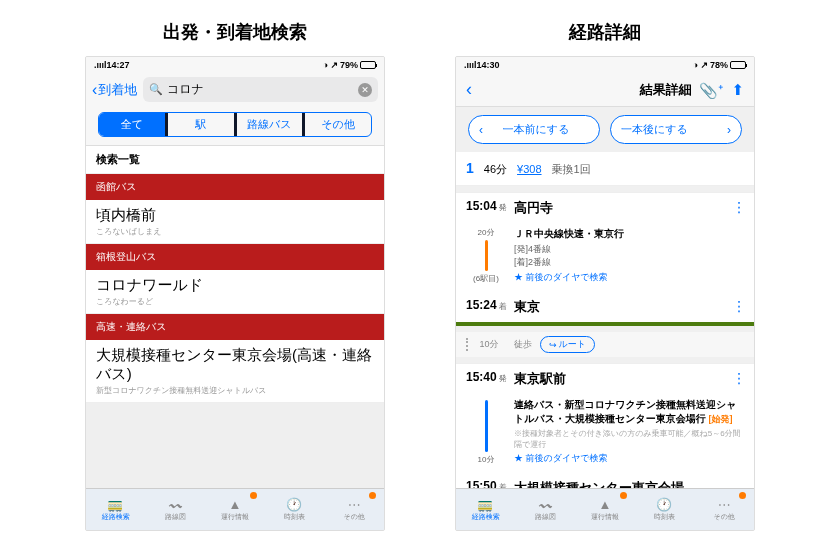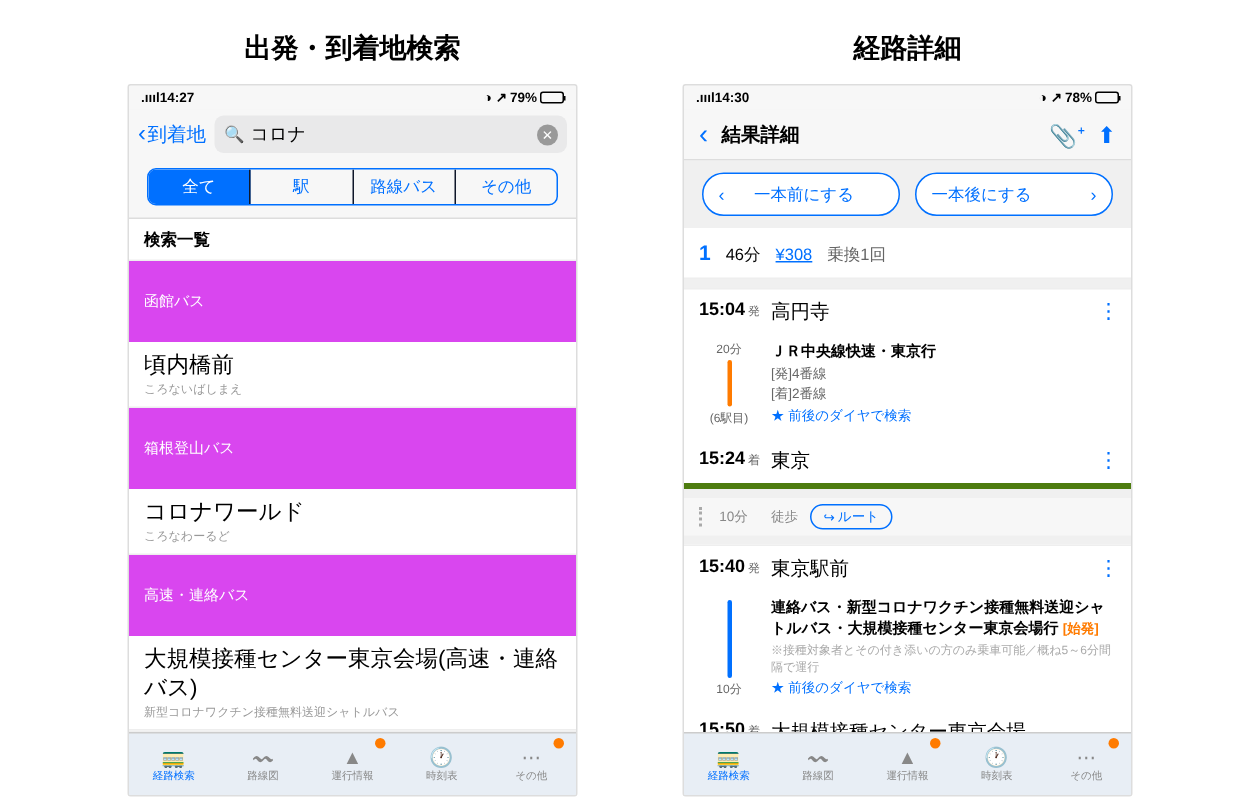--- a/index.html
+++ b/index.html
@@ -16,54 +16,54 @@
 .battery-fill{height:100%;background:#000;width:78%}
 .hdr{background:#f7f7f7;border-bottom:1px solid #ddd}
 .searchrow{display:flex;align-items:center;padding:4px 6px;gap:6px}
 .back{color:#0070ff;font-size:13px;display:flex;align-items:center}
 .back-chev{font-size:16px;margin-right:1px}
 .searchbox{flex:1;background:#e9e9ea;border-radius:6px;display:flex;align-items:center;padding:4px 6px;gap:4px}
 .searchbox .mag{color:#888;font-size:11px}
 .searchbox .txt{flex:1;color:#000;font-size:12px}
 .clear{width:14px;height:14px;border-radius:50%;background:#999;color:#fff;display:flex;align-items:center;justify-content:center;font-size:9px}
 .seg{display:flex;margin:6px 12px 8px;border:1px solid #0070ff;border-radius:6px;overflow:hidden;font-size:11px}
-.seg div{flex:1;text-align:center;padding:4px 0;color:#0070ff;border-right:1px solid #0f172a}
+.seg div{flex:1;text-align:center;padding:4px 0;color:#0070ff;border-right:3px solid #0f172a}
 .seg div:last-child{border-right:none}
 .seg .active{background:#0070ff;color:#fff}
 .body{flex:1;background:#efefef;overflow-y:auto}
 .section-hd{background:#fff;padding:6px 10px;font-size:11px;font-weight:600;border-bottom:1px solid #eee}
-.cat{background:#d946ef;color:#fff;padding:20px 10px;font-size:10px}
+.cat{background:#b91c1c;color:#fff;padding:6px 10px;font-size:10px}
 .item{background:#fff;padding:6px 10px;border-bottom:1px solid #eee}
 .item .main{font-size:15px;color:#000}
 .item .sub{font-size:8px;color:#999;margin-top:1px}
 .tabbar{height:42px;background:#e8eef5;border-top:1px solid #ccc;display:flex}
 .tab{flex:1;display:flex;flex-direction:column;align-items:center;justify-content:center;font-size:7px;color:#888;position:relative}
 .tab.active{color:#0070ff}
 .tab .icon{width:18px;height:14px;display:flex;align-items:center;justify-content:center;font-size:13px}
 .tab .badge{position:absolute;top:3px;right:8px;width:7px;height:7px;background:#ff7b00;border-radius:50%}
 
 .hdr2{display:flex;align-items:center;padding:6px 10px;gap:8px}
-.hdr2 .title2{flex:1;text-align:left;font-size:13px;font-weight:700}
+.hdr2 .title2{flex:1;text-align:right;font-size:13px;font-weight:700}
 .hdr2 .clip{color:#0070ff;font-size:15px}
 .hdr2 .share{color:#0070ff;font-size:15px}
 .navbtns{display:flex;gap:10px;padding:8px 12px;background:#f0f0f0}
 .navbtn{flex:1;background:#fff;border:1px solid #0070ff;border-radius:16px;padding:6px 10px;display:flex;align-items:center;font-size:11px;color:#0070ff}
 .navbtn .arrow{font-size:12px}
 .navbtn.prev .txt{flex:1;text-align:center}
 .navbtn.next .txt{flex:1;}
 .summary{background:#fff;padding:8px 10px;font-size:11px;display:flex;gap:10px;align-items:baseline;border-bottom:1px solid #eee}
 .summary .num{color:#0070ff;font-size:14px;font-weight:600}
 .summary .dur{color:#000}
 .summary .fare{color:#0070ff;text-decoration:underline}
 .summary .chg{color:#666}
 .card{background:#fff;margin:6px 0;border-top:1px solid #eee;border-bottom:4px solid #4d7c0f}
 .row{display:flex;align-items:flex-start;padding:6px 10px;gap:8px}
 .time{width:40px;font-size:12px;font-weight:700;display:flex;align-items:baseline;flex-shrink:0}
 .time .sfx{font-size:8px;font-weight:400;margin-left:2px;color:#666}
-.station{font-size:13px;font-weight:400;flex:1}
+.station{font-size:13px;font-weight:700;flex:1}
 .dots{color:#0070ff;font-size:14px;letter-spacing:-2px}
 .leg{display:flex;padding:4px 10px 8px;gap:8px}
 .leg-left{width:40px;display:flex;flex-direction:column;align-items:center;font-size:8px;color:#666;flex-shrink:0}
 .leg-line{width:3px;flex:1;background:#ff7b00;border-radius:2px;margin:2px 0;min-height:24px}
 .leg-info{flex:1;font-size:9px;color:#333}
 .leg-info .line-name{font-size:10px;font-weight:600;color:#000;margin-bottom:2px}
 .leg-info .plat{color:#666}
 .leg-info .link{color:#0070ff;font-weight:400;margin-top:2px}
 .walk{display:flex;align-items:center;gap:8px;padding:4px 10px;font-size:9px;color:#888;background:#f7f7f7}
 .walk .route-btn{border:1px solid #0070ff;color:#0070ff;border-radius:10px;padding:1px 8px;font-size:9px;display:flex;align-items:center;gap:2px}

